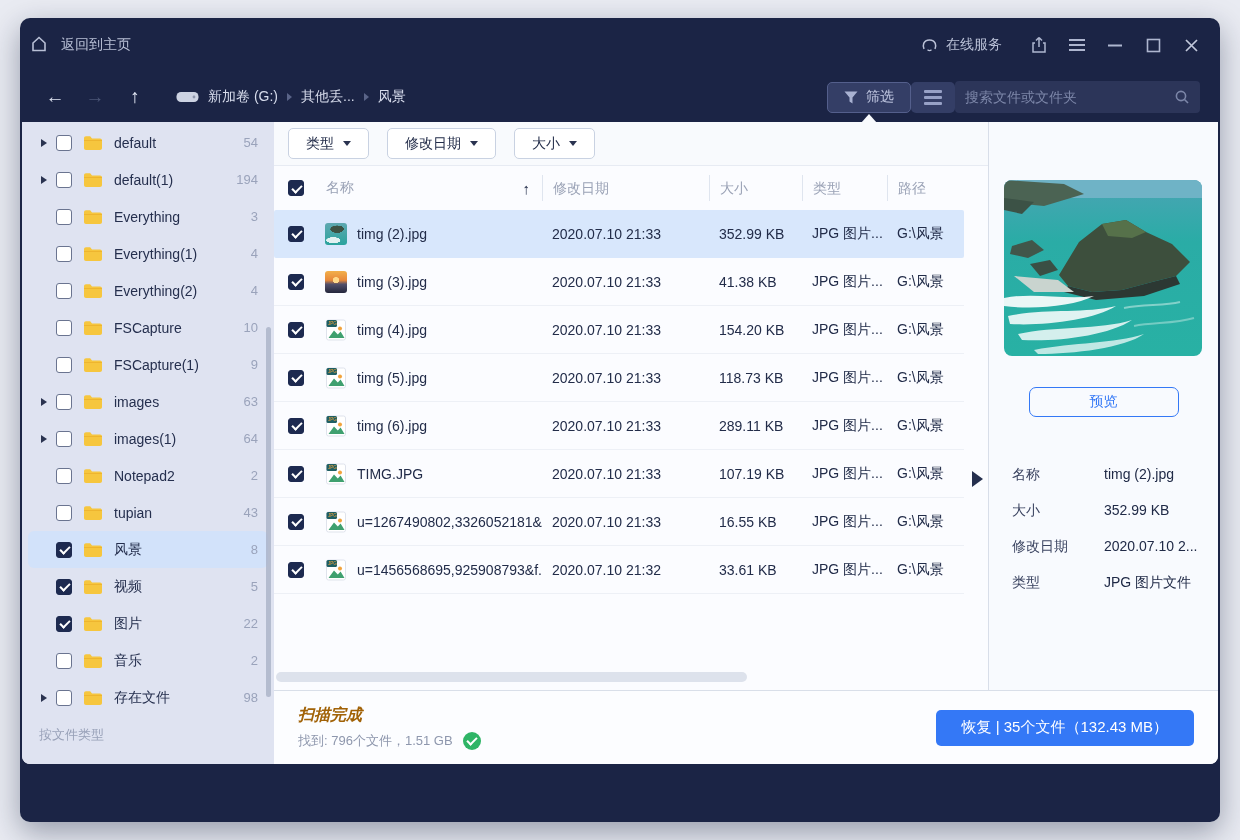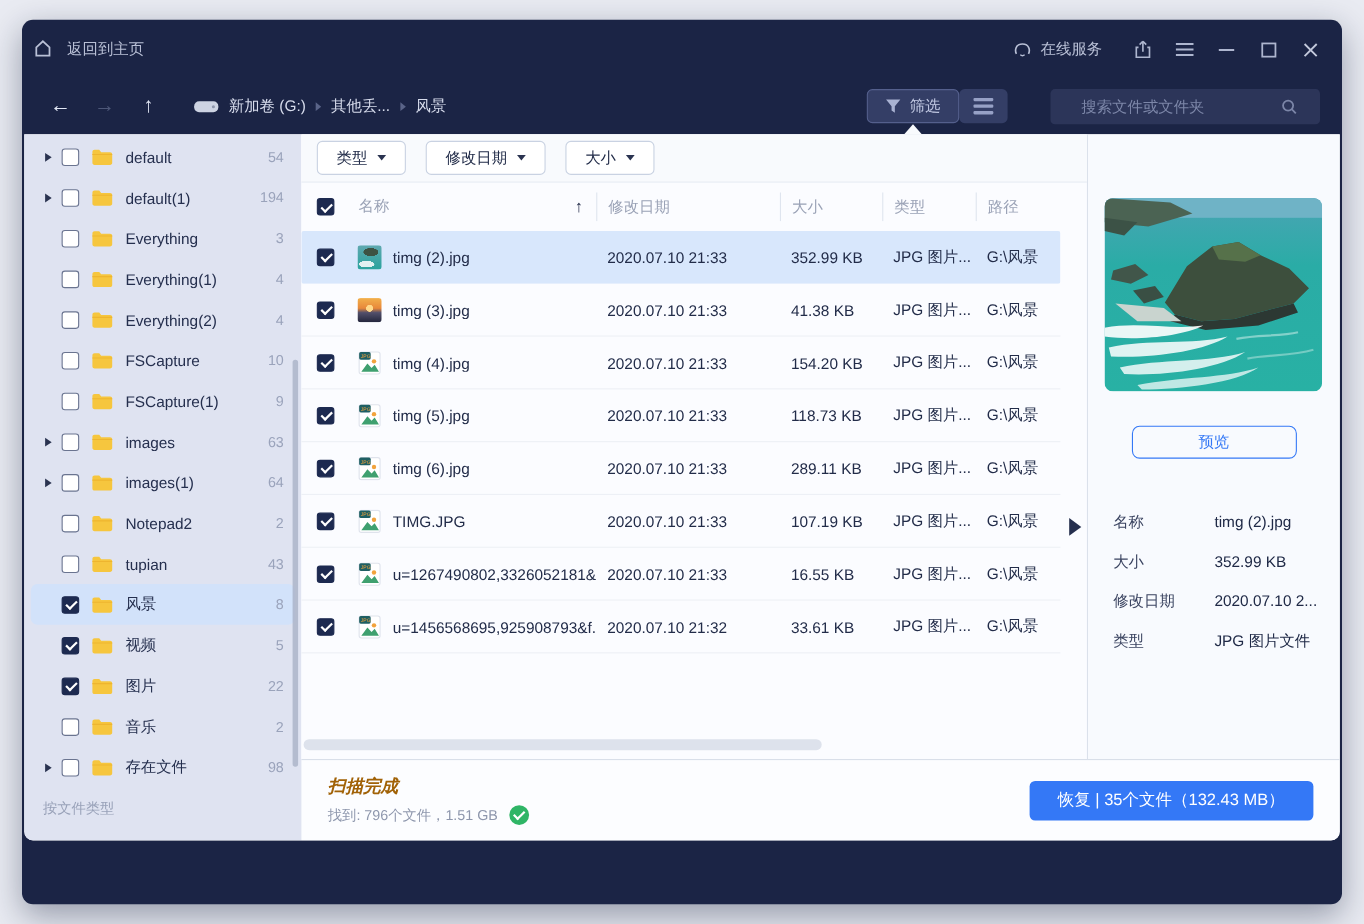--- a/index.html
+++ b/index.html
@@ -23,29 +23,29 @@
   .tb-icn { width:38px; height:30px; display:flex; align-items:center; justify-content:center; cursor:pointer; }
   .tb-icn svg { display:block; }
   
   .toolbar { height:50px; display:flex; align-items:center; padding:0 20px; position:relative; }
   .nav-arrow { width:30px; height:30px; display:flex; align-items:center; justify-content:center;
     font-size:19px; color:#e2e7f4; cursor:pointer; }
   .nav-arrow.dim { color:#4d5778; cursor:default; }
   .crumbs { display:flex; align-items:center; gap:9px; margin-left:26px; color:#d7dcec; font-size:14px; }
   .crumb { cursor:pointer; white-space:nowrap; }
   .crumb-sep { width:0;height:0;border-left:5px solid #5a6488;border-top:4px solid transparent;border-bottom:4px solid transparent; }
-  .tool-right { margin-left:auto; display:flex; }
+  .tool-right { margin-left:auto; display:flex; align-items:center; }
   .filter-btn { position:relative; height:31px; padding:0 16px; background:#343e66; border:1px solid #545f8c;
     border-radius:5px; display:flex; align-items:center; gap:8px; color:#c3cae4; font-size:14px; cursor:pointer; }
   .filter-btn::after { content:""; position:absolute; left:50%; margin-left:-8px; bottom:-11px;
     border-left:8px solid transparent; border-right:8px solid transparent; border-bottom:9px solid #f8fafd; }
   .menu-btn { width:44px; height:31px; background:#343e66; border-radius:5px; display:flex; flex-direction:column;
     align-items:center; justify-content:center; gap:3px; cursor:pointer; }
   .menu-btn i { width:18px; height:3px; background:#97a1c6; border-radius:1px; }
-  .searchbox { width:245px; height:32px; background:#2c3559; border-radius:4px; display:flex; align-items:center; padding:0 28px;margin-left:39px; }
+  .searchbox { width:245px; height:32px; background:#2c3559; border-radius:4px; display:flex; align-items:center; padding:0 10px; }
   .searchbox input { flex:1; background:transparent; border:none; outline:none; color:#cdd3e8; font-size:14px;
     font-family:"Liberation Sans",sans-serif; }
   .searchbox input::placeholder { color:#7c86a8; }
   
   .content { display:flex; height:642px; margin:0 2px 3px; border-radius:0 0 8px 8px; overflow:hidden; background:#fbfcff; }
   
   .sidebar { width:252px; flex-shrink:0; background:#dfe3f1; position:relative; display:flex; flex-direction:column; }
   .tree { padding-top:2px; }
   .side-item { height:37px; display:flex; align-items:center; margin:0 6px; padding:0 10px 0 8px; border-radius:6px;
     font-size:14px; color:#252f4e; cursor:pointer; }

